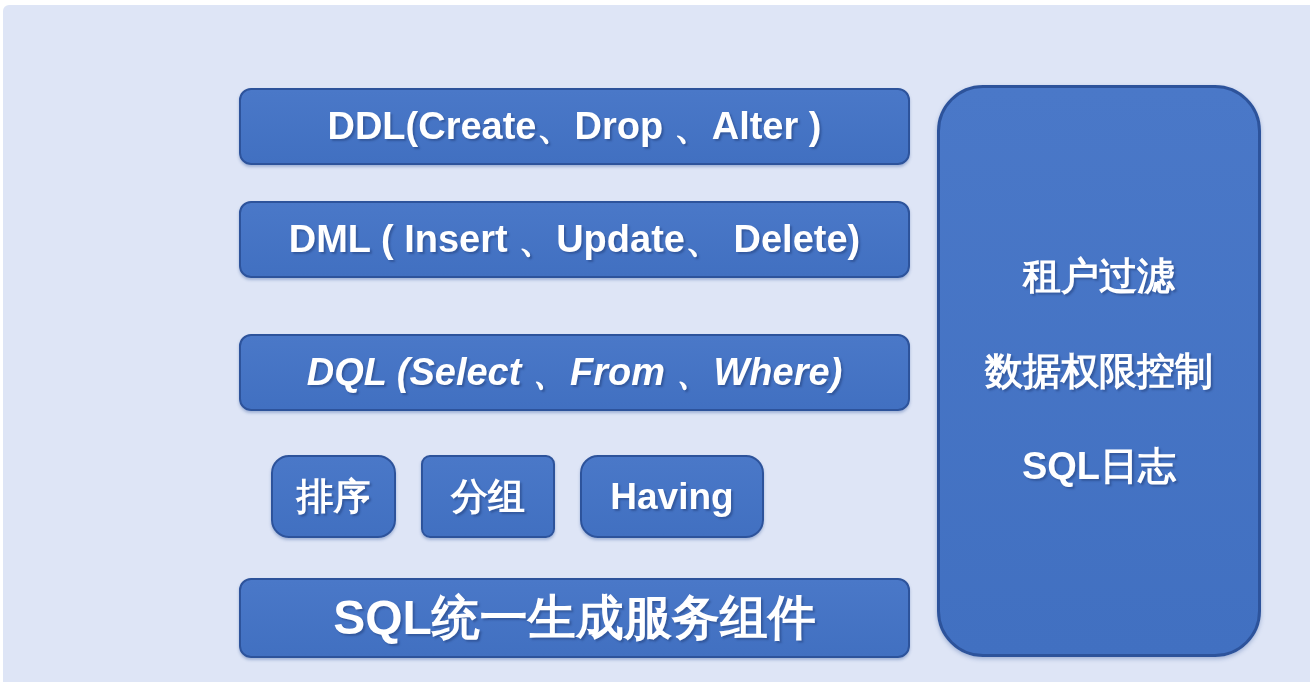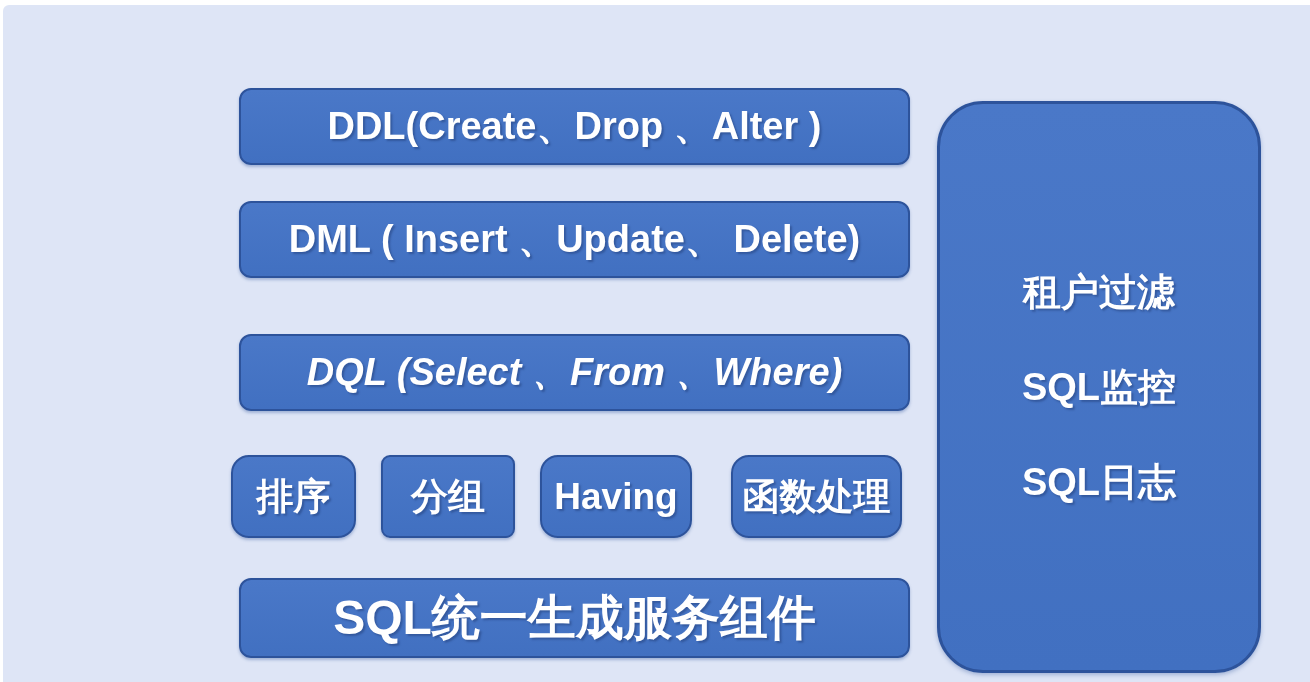--- a/index.html
+++ b/index.html
@@ -60,38 +60,38 @@
     width: 671px;
     height: 77px;
     font-size: 38px;
     margin-left: 8px;
   }
   .box-small {
     top: 455px;
     height: 83px;
     border-radius: 18px;
     font-size: 37px;
+    margin-left: 40px;
   }
   .side-panel {
     position: absolute;
     left: 937px;
     top: 85px;
     width: 324px;
     height: 572px;
     box-sizing: border-box;
     background: linear-gradient(180deg, #4a78c8 0%, #4170c1 100%);
     border: 3px solid #2d539b;
     border-radius: 46px;
     box-shadow: 0 2px 4px rgba(45, 83, 155, 0.35);
     display: flex;
     flex-direction: column;
     align-items: center;
     justify-content: center;
     gap: 55px;
-    margin-top: 16px;
   }
   .side-item {
     color: #ffffff;
     font-weight: 700;
     font-size: 38px;
     line-height: 40px;
     text-shadow: 2px 2px 2px rgba(20, 40, 90, 0.35);
     white-space: nowrap;
   }
 </style>
@@ -115,30 +115,27 @@
   </div>
 
   <div class="box box-small" style="left: 231px; width: 125px;">
     <span>排序</span>
   </div>
 
   <div class="box box-small" style="left: 381px; width: 134px; border-radius: 9px;">
     <span>分组</span>
   </div>
 
-  <div class="box box-small" style="left: 540px; width: 152px;">
+  <div class="box box-small" style="left: 540px; width: 184px;">
     <span>Having</span>
   </div>
 
-  <div class="box box-small" style="left: 731px; width: 171px;">
-    <span>函数处理</span>
-  </div>
 
   <div class="box box-big" style="top: 578px; height: 80px; font-size: 48px;">
     <span>SQL统一生成服务组件</span>
   </div>
 
   <div class="side-panel">
     <div class="side-item">租户过滤</div>
-    <div class="side-item">SQL监控</div>
+    <div class="side-item">数据权限控制</div>
     <div class="side-item">SQL日志</div>
   </div>
 </div>
 
 </body></html>

